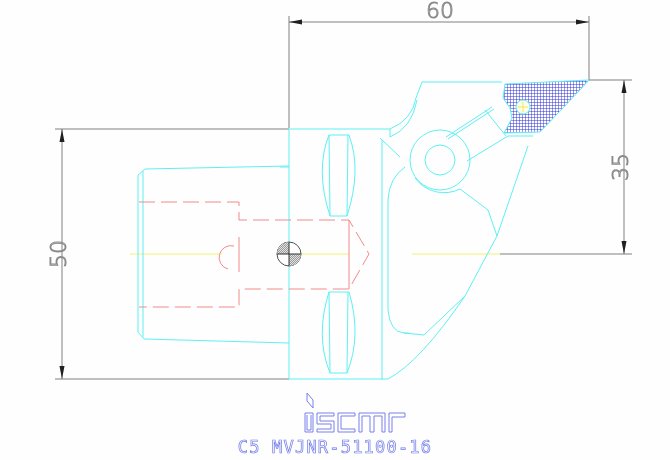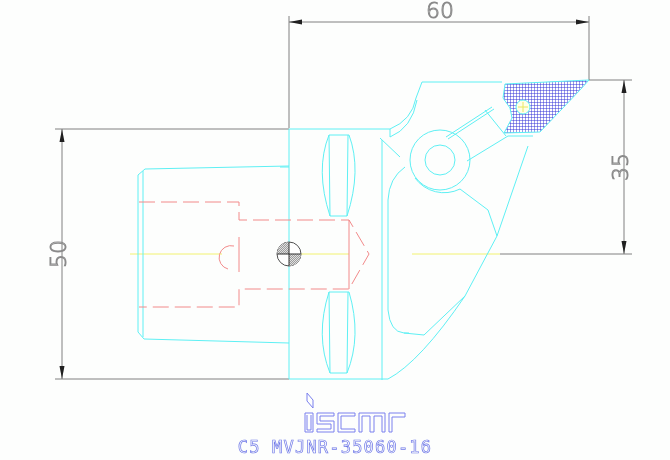--- a/index.html
+++ b/index.html
@@ -130,14 +130,14 @@
       <path d="M317 413 H334 V416 H320 V421 H334 V432 H317 V429 H331 V424 H317 Z"></path>
 
       <path d="M338 413 H355 V416 H341 V429 H355 V432 H338 Z"></path>
 
       <path d="M359 413 H385 V432 H382 V416 H374 V432 H370 V416 H362 V432 H359 Z"></path>
 
       <path d="M389 413 H405 V417 H392 V432 H389 Z"></path>
     </g>
   </svg>
 
-  <div class="caption">C5 MVJNR-35060-16</div>
+  <div class="caption">C5 MVJNR-51100-16</div>
 </div>
 
 </body></html>

